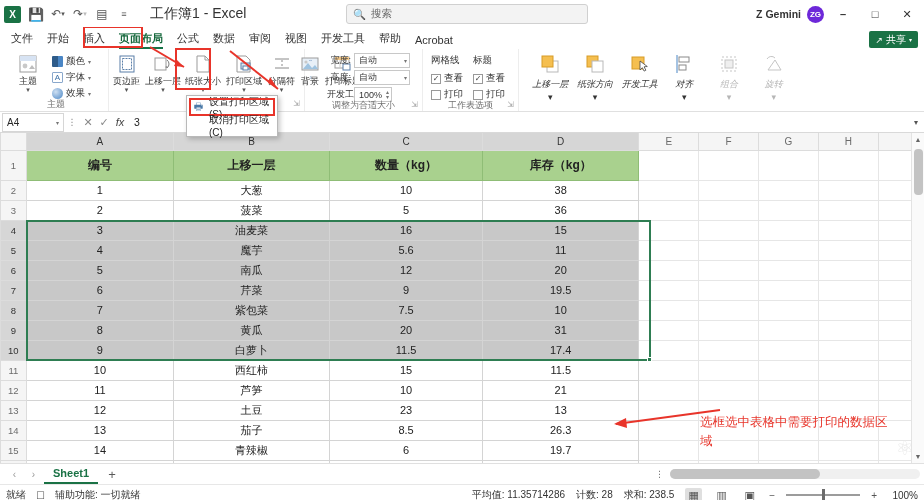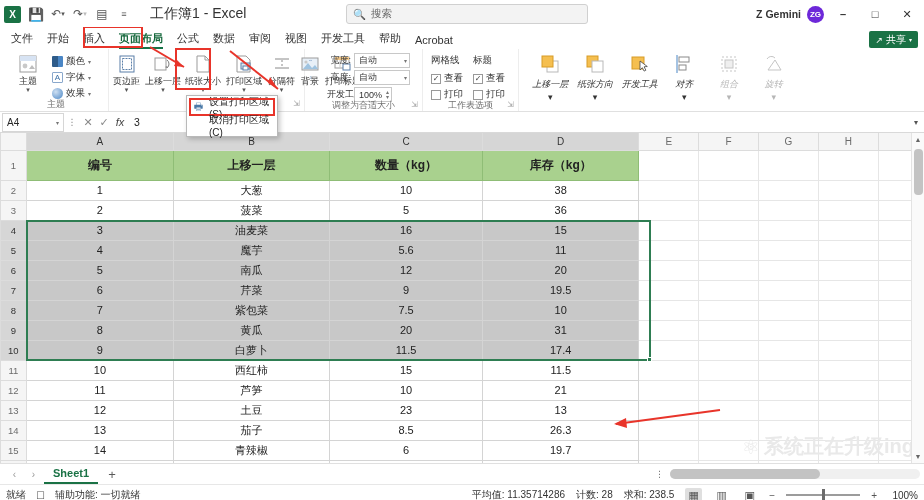--- a/index.html
+++ b/index.html
@@ -799,28 +799,28 @@
       <td class="empty"></td>
           <td class="empty"></td>
       <td class="empty"></td>
     </tr>
   </tbody>
     </table>
 
   <div class="selbox" style="left:26px; top:87px; width:625px; height:141px;"></div>
   <div class="selhandle" style="left:647px; top:224px;"></div>
 
+  <div class="annot" style="left:700px; top:280px;">选框选中表格中需要打印的数据区域</div>
   <svg class="ovl" style="left:600px;top:255px;width:130px;height:60px">
     <line x1="120" y1="22" x2="16" y2="36" stroke="#e8342a" stroke-width="2"></line>
     <polygon points="14,36 26,30 27,40" fill="#e8342a"></polygon>
   </svg>
 
   <div class="watermark">
     <span>⚛</span>
-    <span>系统正在升级ing</span>
   </div>
 
   <div class="vscroll">
     <div class="arw">▲</div>
     <div class="vthumb"></div>
     <div class="arw" style="position:absolute;bottom:0;left:0;right:0">▼</div>
   </div>
 </div>
 
 <div class="sheetbar">

